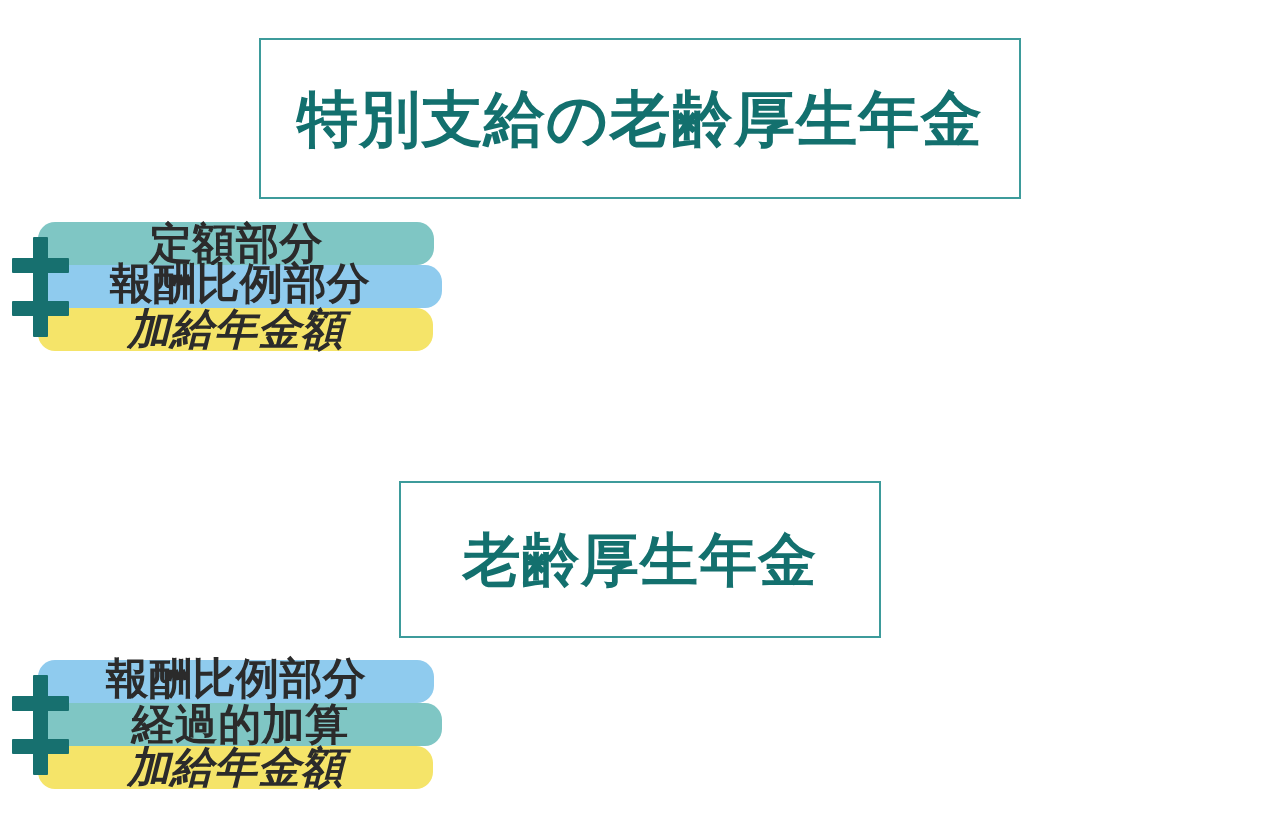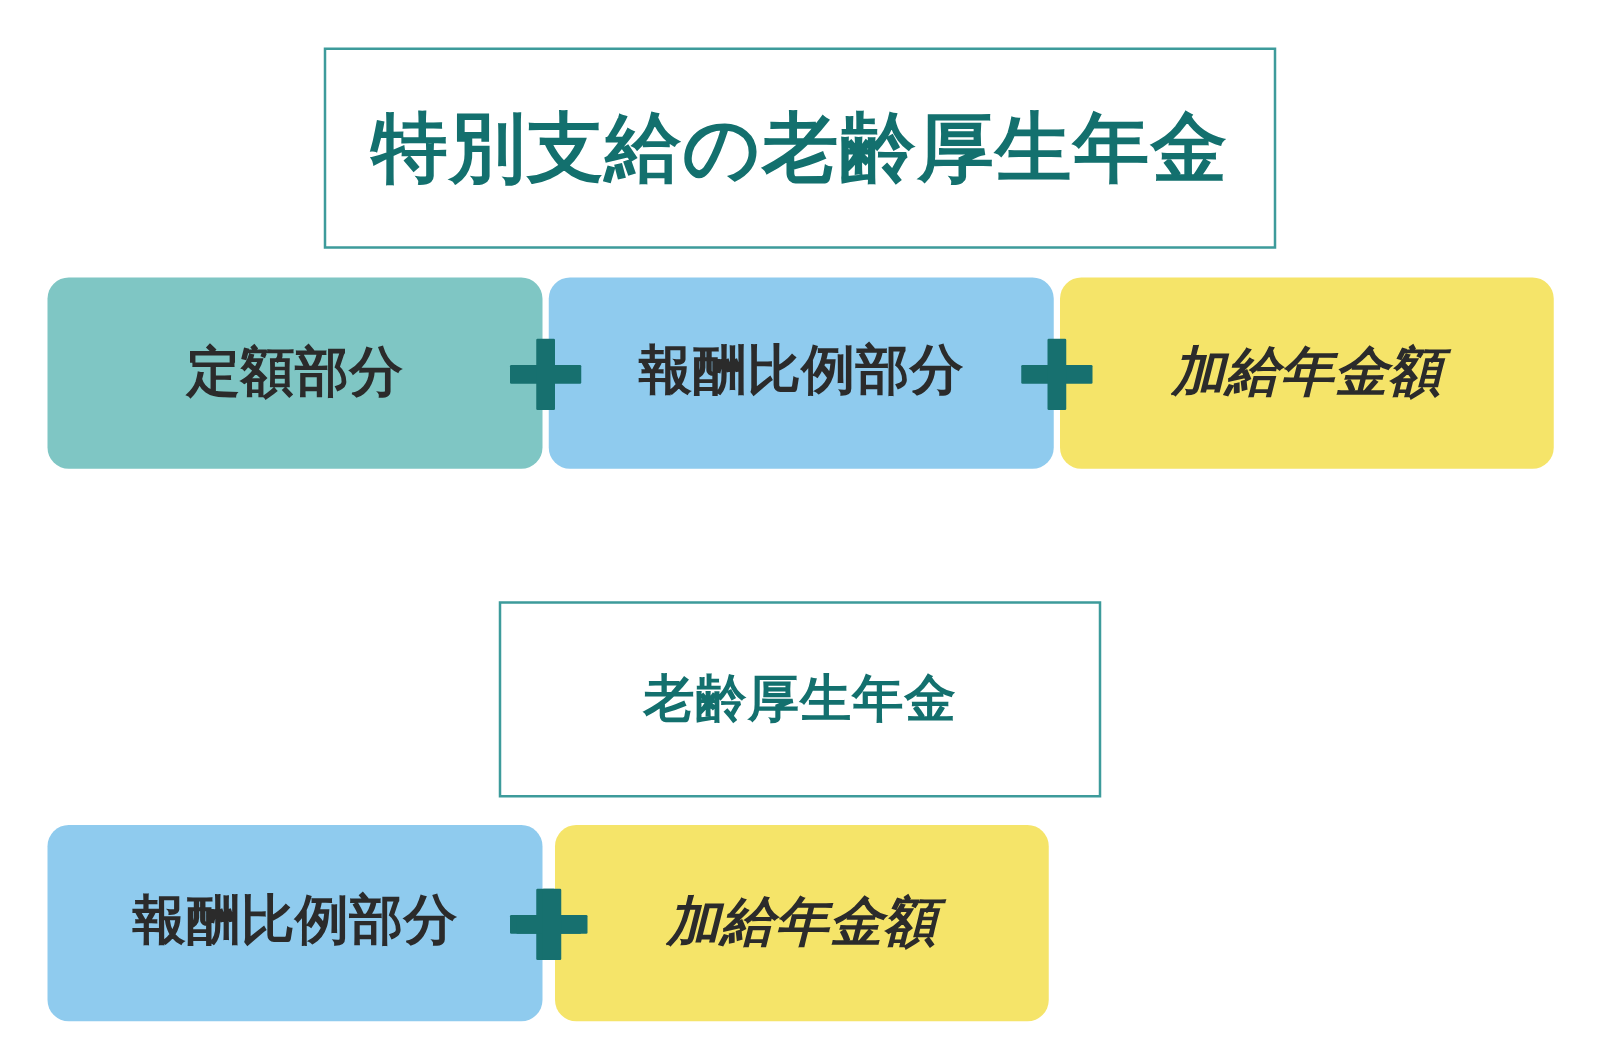--- a/index.html
+++ b/index.html
@@ -47,29 +47,30 @@
     height: 161px;
   }
   #title-box-1 .title-text { font-size: 61px; }
 
   #title-box-2 {
     left: 399px;
     top: 481px;
     width: 482px;
     height: 157px;
   }
-  #title-box-2 .title-text { font-size: 41px; }
+  #title-box-2 .title-text { font-size: 58px; }
 
   
   .row {
     position: absolute;
     left: 38px;
     width: 980px;
     display: flex;
     align-items: stretch;
+    flex-direction: column;
   }
   #row-1 { top: 222px; height: 153px; }
   #row-2 { top: 660px; height: 157px; }
 
   .comp-box {
     border-radius: 17px;
     display: flex;
     align-items: center;
     justify-content: center;
     flex: 0 0 auto;
@@ -162,20 +163,23 @@
 
     <div class="comp-box col-a box-w-blue">
       <span class="comp-label">報酬比例部分</span>
     </div>
 
     <div class="plus">
       <span class="bar h"></span>
       <span class="bar v"></span>
     </div>
 
+    <div class="comp-box col-b box-w-teal">
+      <span class="comp-label">経過的加算</span>
+    </div>
 
     <div class="plus">
       <span class="bar h"></span>
       <span class="bar v"></span>
     </div>
 
     <div class="comp-box col-c box-w-yellow">
       <span class="comp-label">加給年金額</span>
     </div>
 

